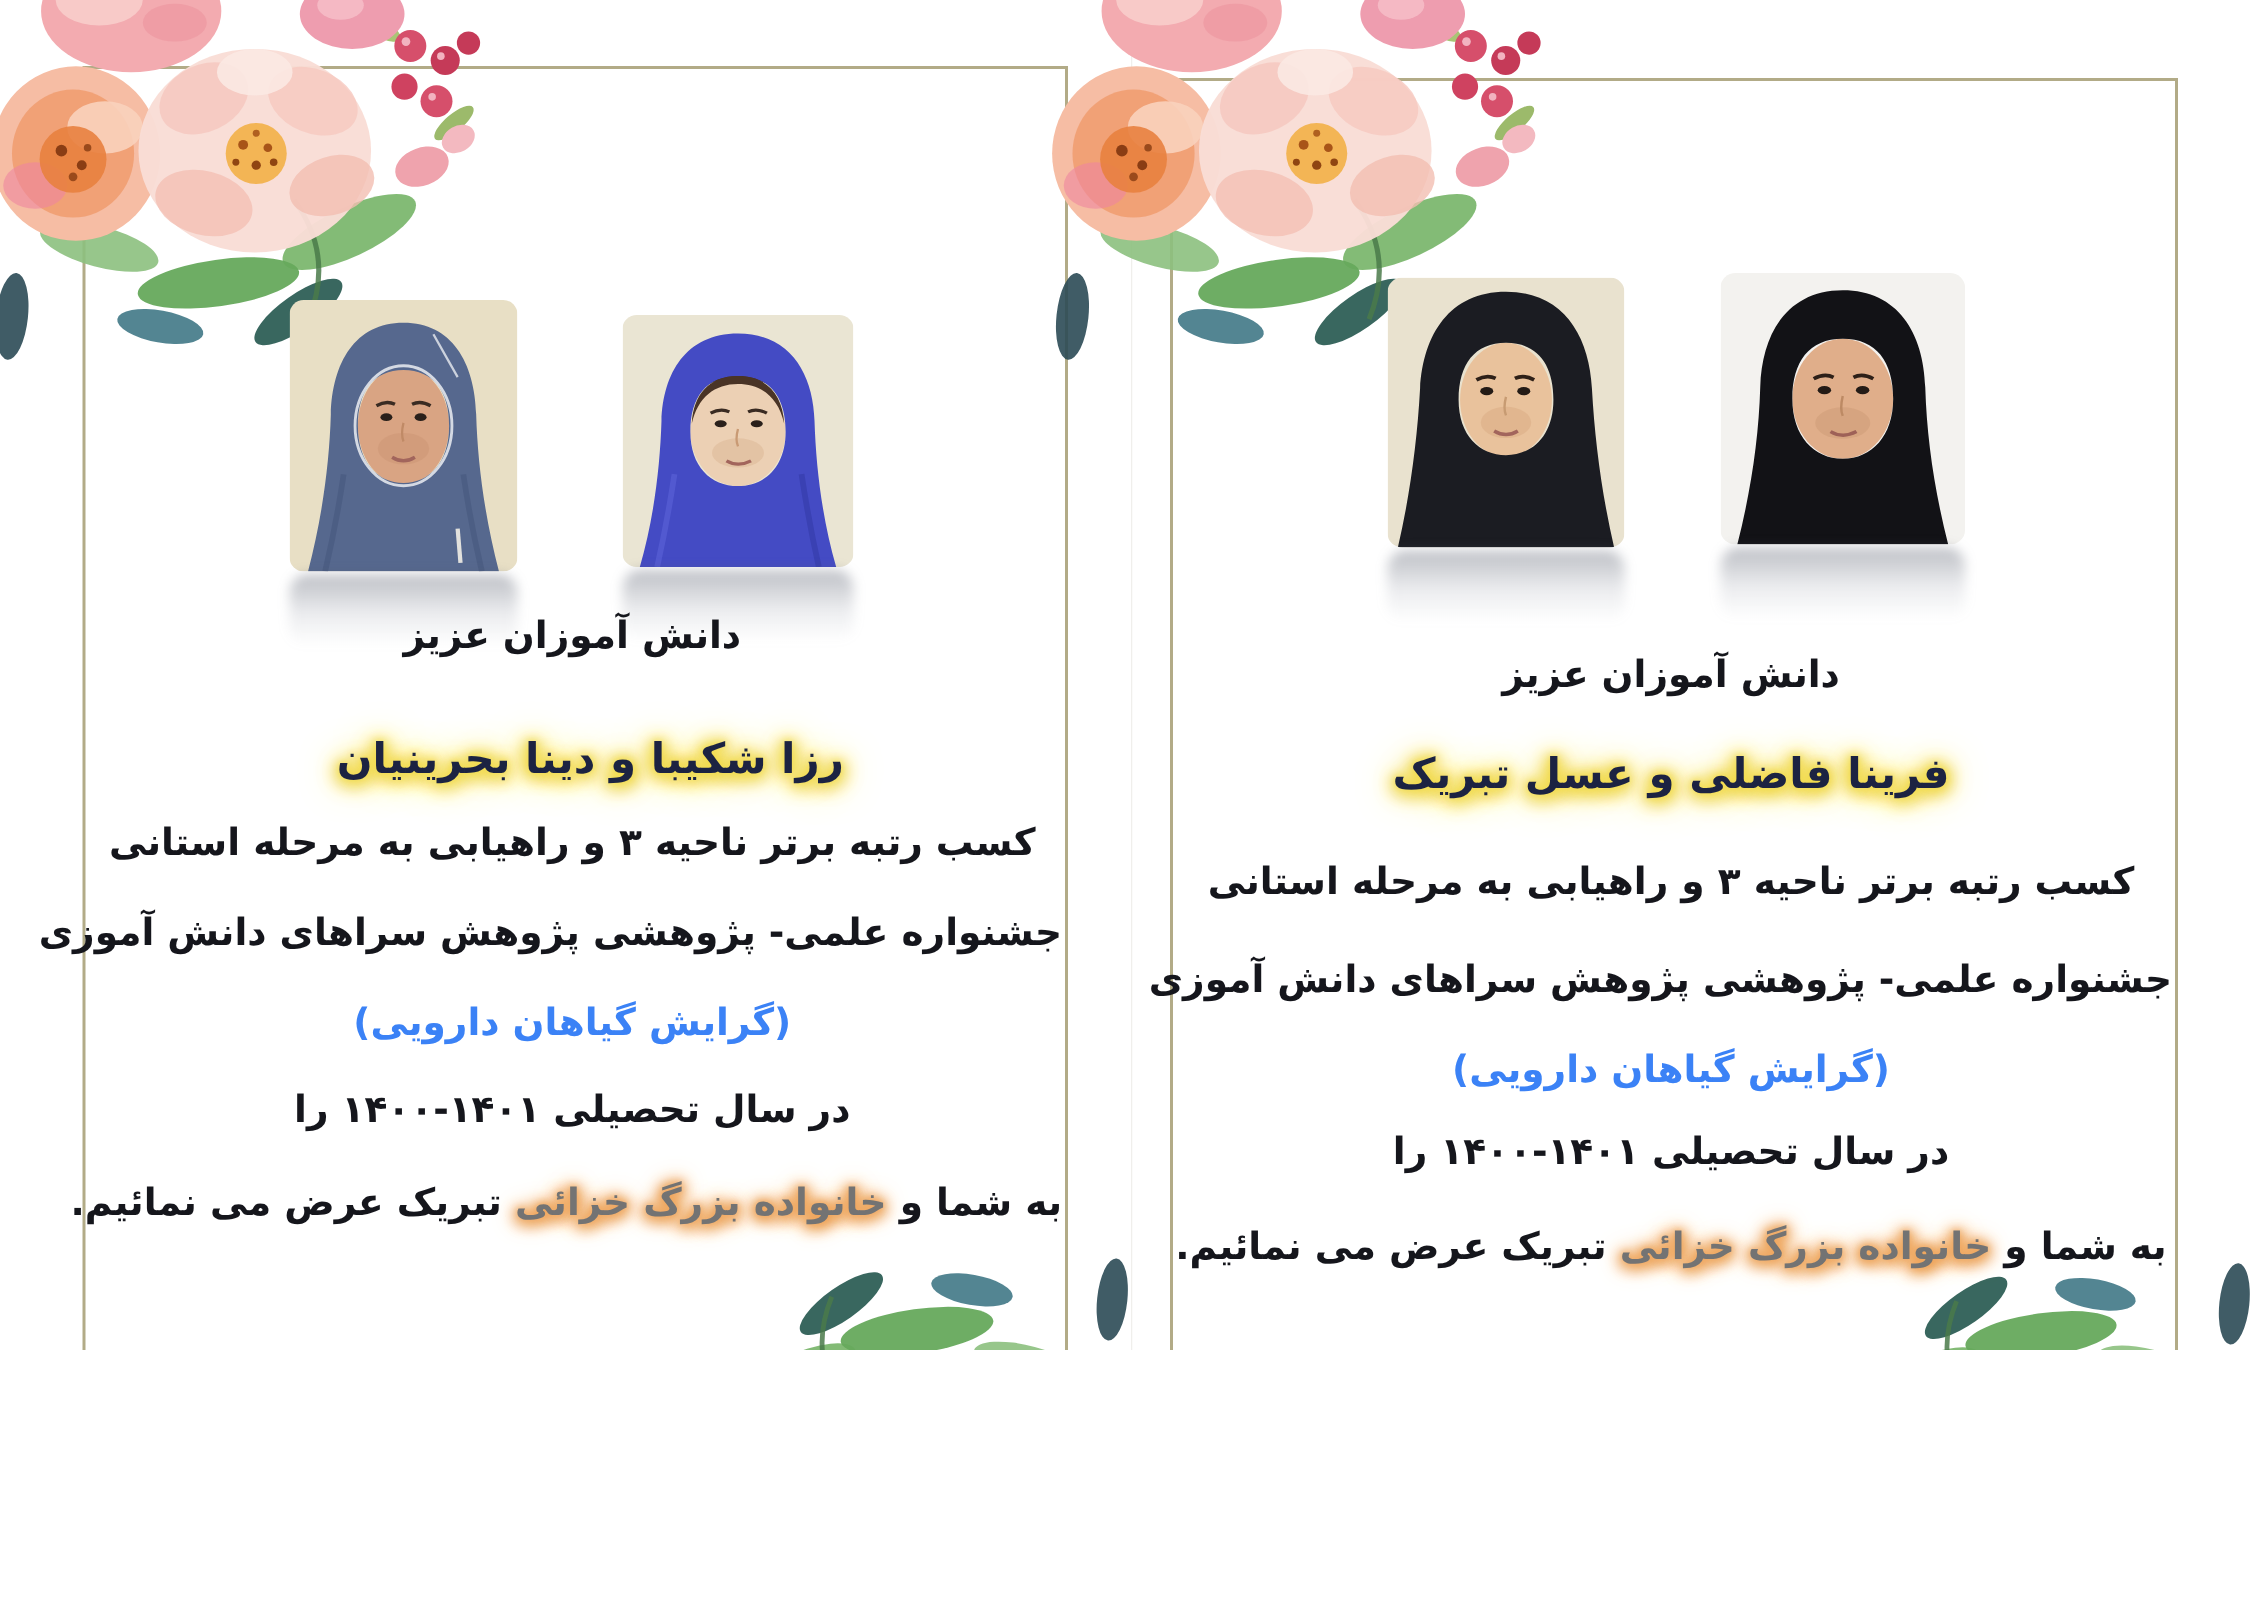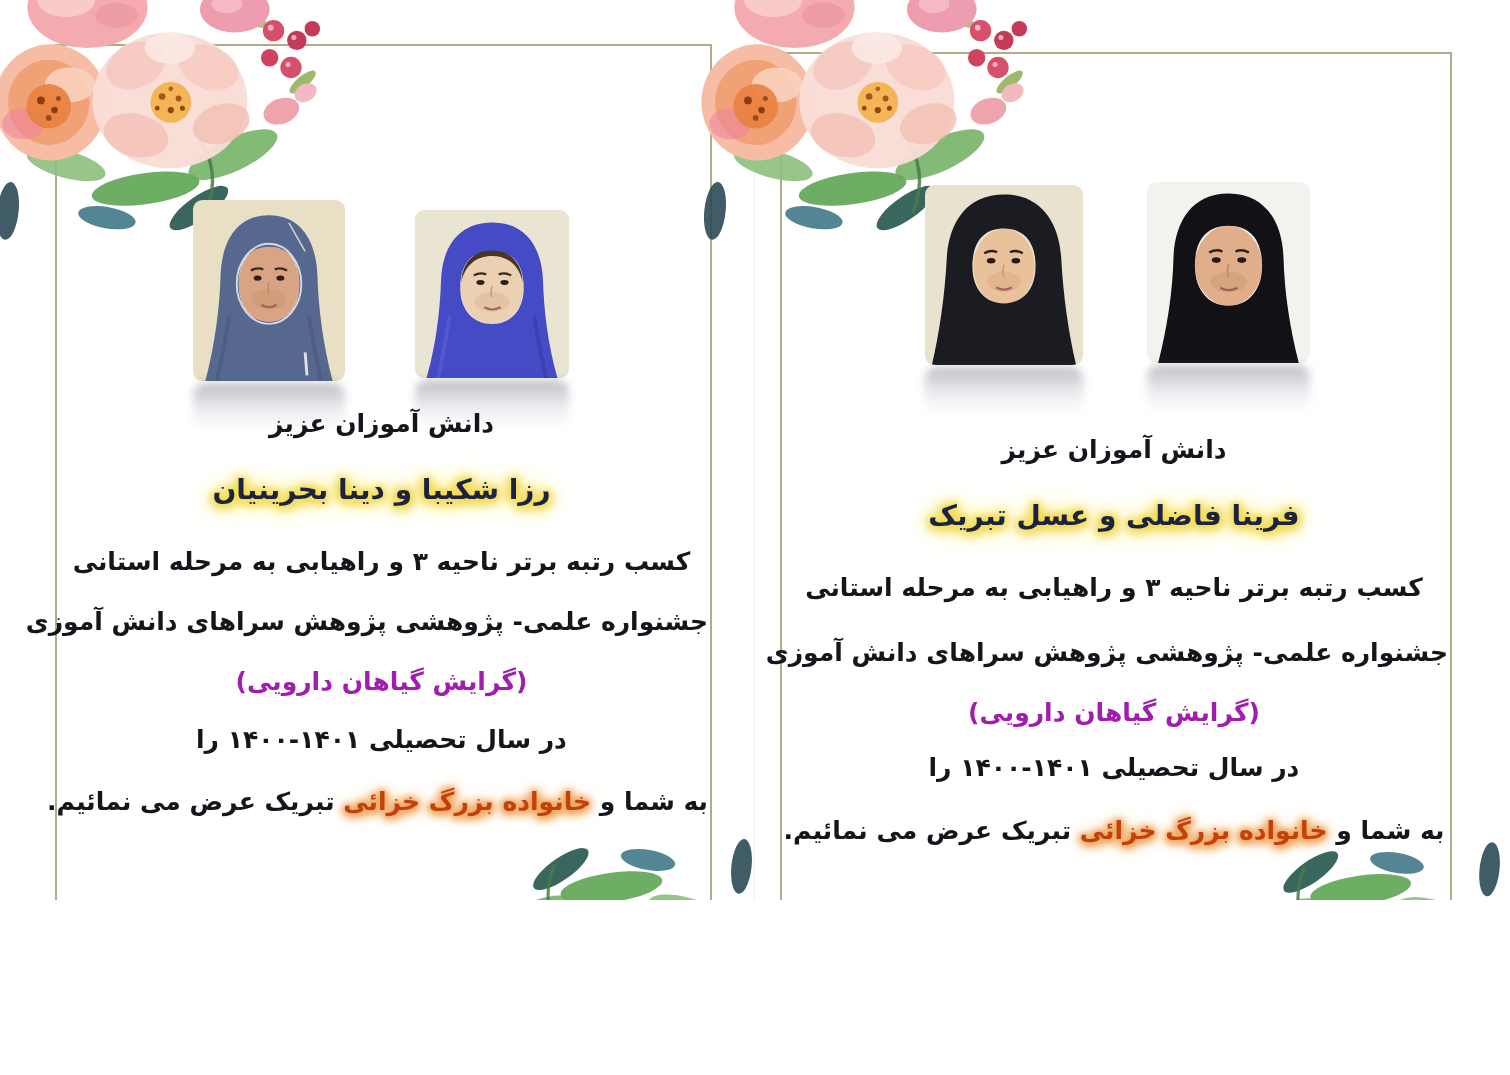--- a/index.html
+++ b/index.html
@@ -25,23 +25,23 @@
   .line{
     position:absolute;width:100%;text-align:center;direction:rtl;
     font-weight:bold;color:#15161c;font-size:25px;line-height:1.3;
     letter-spacing:0;white-space:nowrap;
   }
   .line.greeting{font-size:25px;}
   .line.names{
     font-size:28px;color:#1c2342;
     text-shadow:0 0 5px #f2dc4d,0 0 10px #f2dc4d,0 0 16px #f0d73e,0 0 26px #f0d73e,2px 2px 12px #eed65a,-2px 2px 12px #eed65a;
   }
-  .line.field{color:#a21caf;text-shadow:0 0 6px rgba(255,255,255,0.9);}
+  .line.field{color:#3b82f6;text-shadow:0 0 6px rgba(255,255,255,0.9);}
   .hl-orange{
-    color:#c2410c;
+    color:#737373;
     text-shadow:0 0 5px #f0a75f,0 0 10px #eda052,0 0 16px #eda052,2px 2px 10px #e99c4e,-2px 2px 10px #e99c4e;
   }
 </style>
 </head>
 <body>
 
 <svg width="0" height="0" style="position:absolute">
   <defs>
     <symbol id="flower-cluster" viewBox="0 0 360 260">
 
@@ -165,21 +165,21 @@
           <path d="M87,73 q6,-3 13,1" stroke="#3a2b22" stroke-width="2.4" fill="none"></path>
           <path d="M80,86 q-2,8 0,13" stroke="#c99a74" stroke-width="1.6" fill="none"></path>
           <path d="M72,110 q8,5 17,0" stroke="#a2655c" stroke-width="2.4" fill="none"></path>
         </g>
       </svg>
     </div>
     <div class="reflection" style="left:415px;top:380px;width:154px;height:48px;"></div>
 
     <div class="content" style="left:55px;width:653px;height:1075px;">
       <div class="line greeting" style="top:408px;">دانش آموزان عزیز</div>
-      <div class="line names" style="top:472px;">رزا شکیبا و دینا بحرینیان</div>
+      <div class="line names" style="top:488px;padding-left:12px;">رزا شکیبا و دینا بحرینیان</div>
       <div class="line" style="top:546px;">کسب رتبه برتر ناحیه ۳ و راهیابی به مرحله استانی</div>
       <div class="line" style="top:606px;">جشنواره علمی- پژوهشی پژوهش سراهای دانش آموزی</div>
       <div class="line field" style="top:666px;">(گرایش گیاهان دارویی)</div>
       <div class="line" style="top:724px;">در سال تحصیلی ۱۴۰۱-۱۴۰۰ را</div>
       <div class="line" style="top:786px;">
         <span>به شما و </span><span class="hl-orange">خانواده بزرگ خزائی</span><span> تبریک عرض می نمائیم.</span>
       </div>
     </div>
   </div>
 

